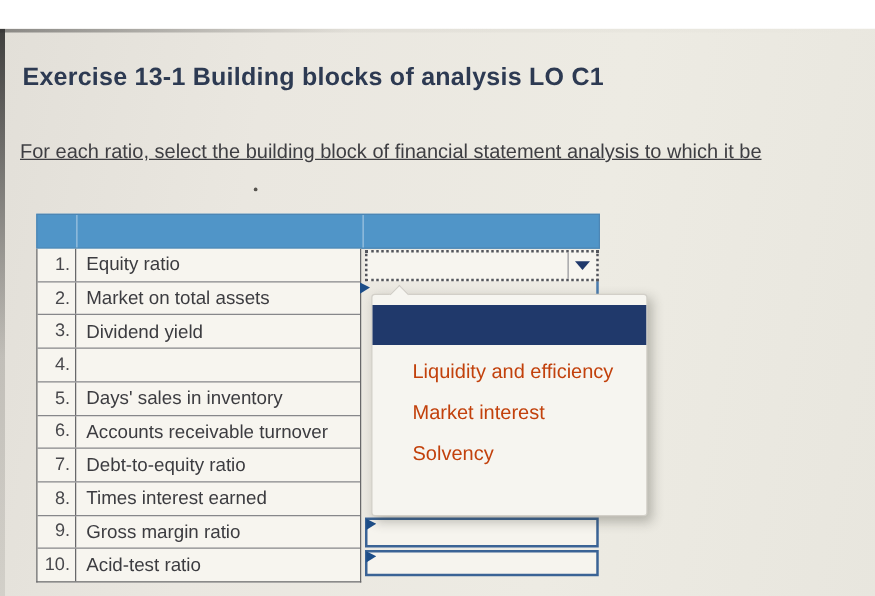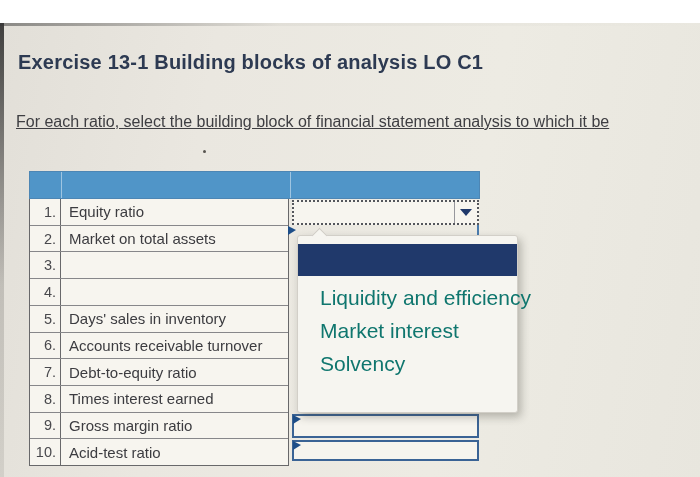--- a/index.html
+++ b/index.html
@@ -102,22 +102,22 @@
     position:absolute; left:16px; top:-6px; width:11px; height:11px;
     background:#f6f5f0; transform:rotate(45deg);
     border-left:1px solid #cfccc5; border-top:1px solid #cfccc5;
   }
   .dd-highlight {
     position:absolute; left:0; top:8px; width:100%; height:32px;
     background:var(--highlight-navy, #20396b);
   }
   .dd-options { position:absolute; left:0; top:45px; right:0; }
   .dd-option {
-    height:33px; line-height:33px; padding-left:22px;
-    font-size:21px; color:#0f766e; white-space:nowrap;
+    height:33px; line-height:33px; padding-left:32px;
+    font-size:16px; color:#c2410c; white-space:nowrap;
   }
 </style>
 </head>
 <body>
 
 <div class="screen">
   <div class="edge-left"></div>
   <div class="edge-top"></div>
 
   <h1 class="page-title">Exercise 13-1 Building blocks of analysis LO C1</h1>
@@ -133,20 +133,21 @@
       <div class="trow">
         <div class="num">1.</div>
         <div class="lbl">Equity ratio</div>
       </div>
       <div class="trow">
         <div class="num">2.</div>
         <div class="lbl">Market on total assets</div>
       </div>
       <div class="trow">
         <div class="num">3.</div>
+        <div class="lbl">Dividend yield</div>
       </div>
       <div class="trow">
         <div class="num">4.</div>
       </div>
       <div class="trow">
         <div class="num">5.</div>
         <div class="lbl">Days' sales in inventory</div>
       </div>
       <div class="trow">
         <div class="num">6.</div>

